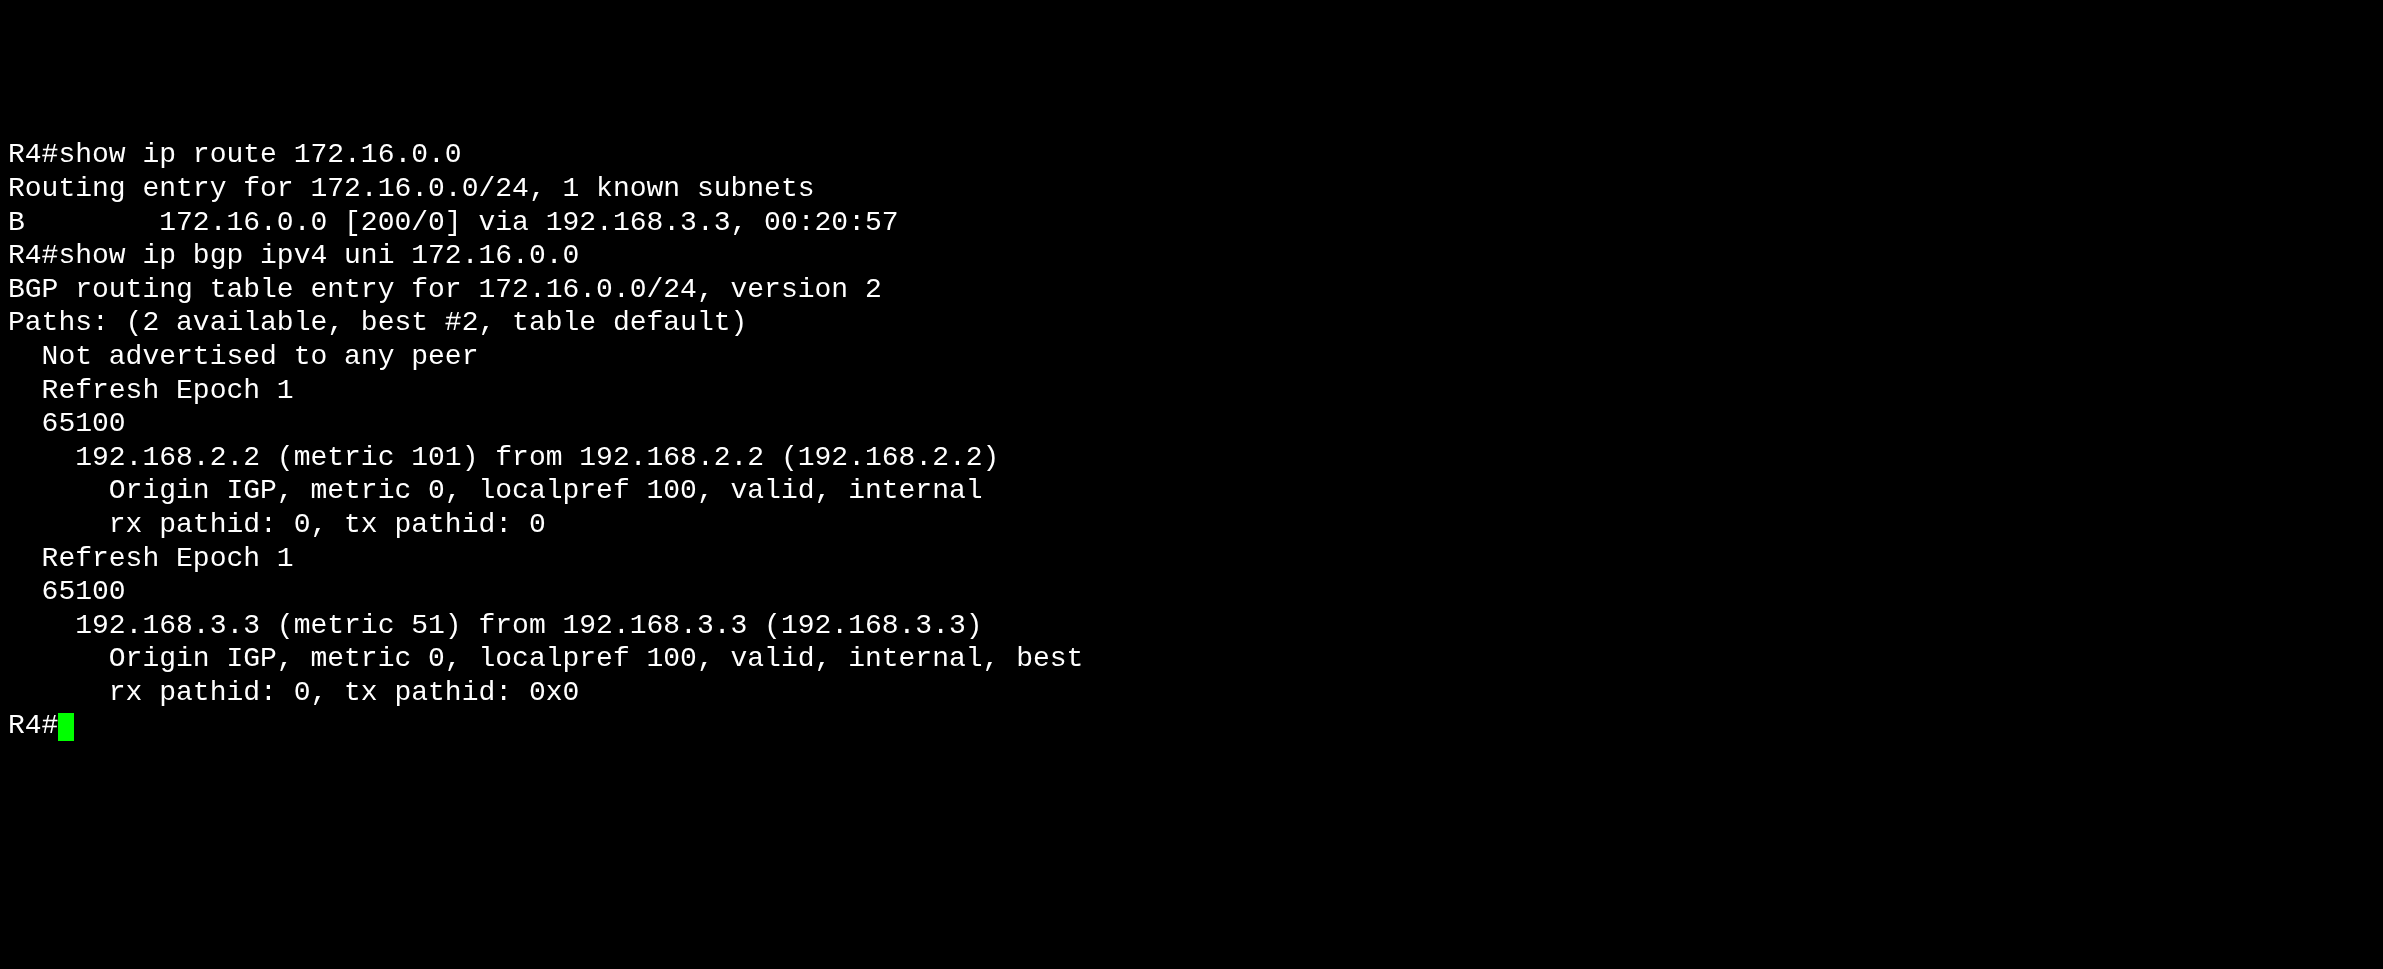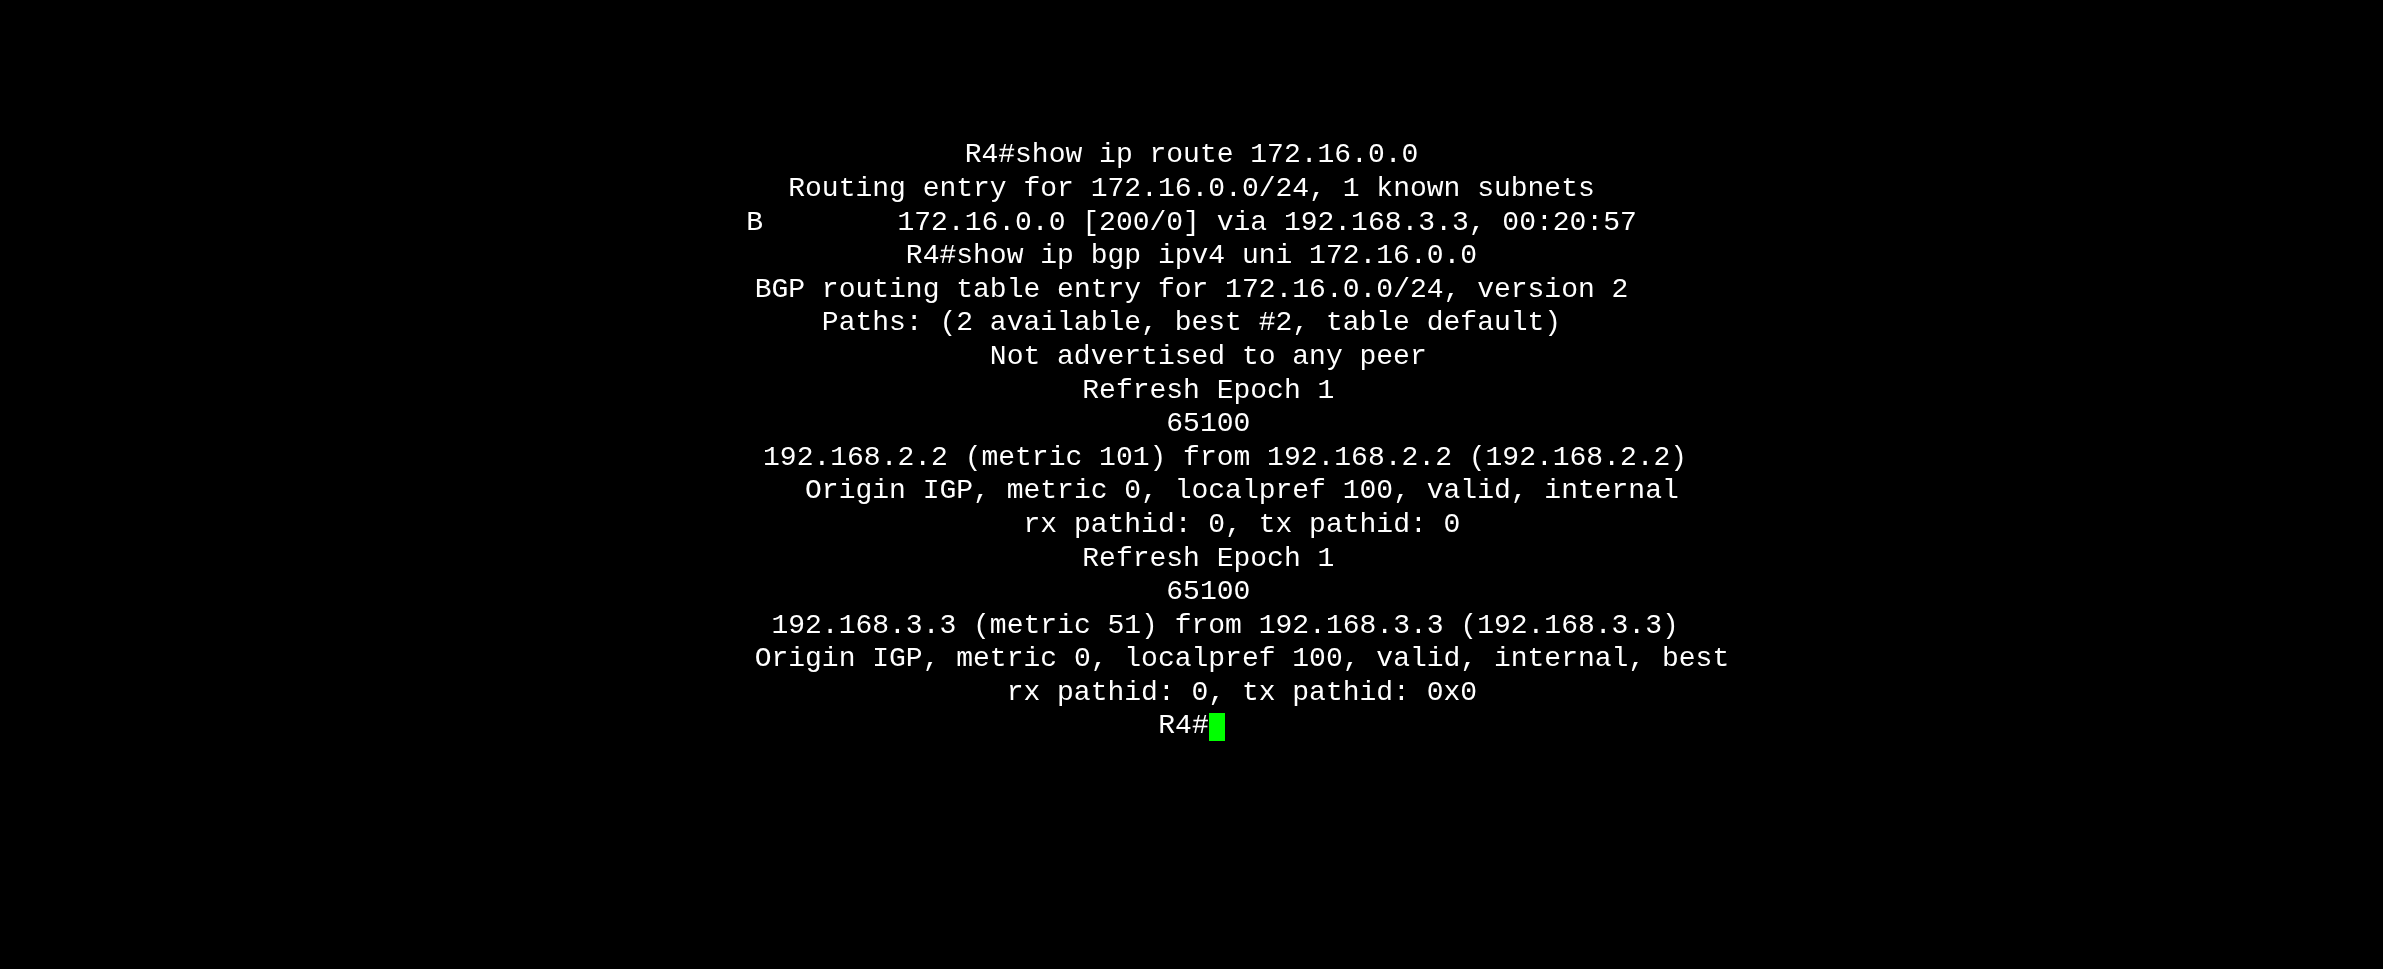--- a/index.html
+++ b/index.html
@@ -1,19 +1,18 @@
 <!DOCTYPE html>
 <html><head>
   <meta charset="utf-8">
   <style>
     * {
       margin: 0;
       padding: 0;
       box-sizing: border-box;
-      text-align: center;
     }
     body {
       background-color: #000000;
       color: #ffffff;
       font-family: 'Consolas', 'Courier New', monospace;
       font-size: 28px;
       line-height: 1.2;
       padding: 4px 8px;
       white-space: pre;
       width: 2383px;

